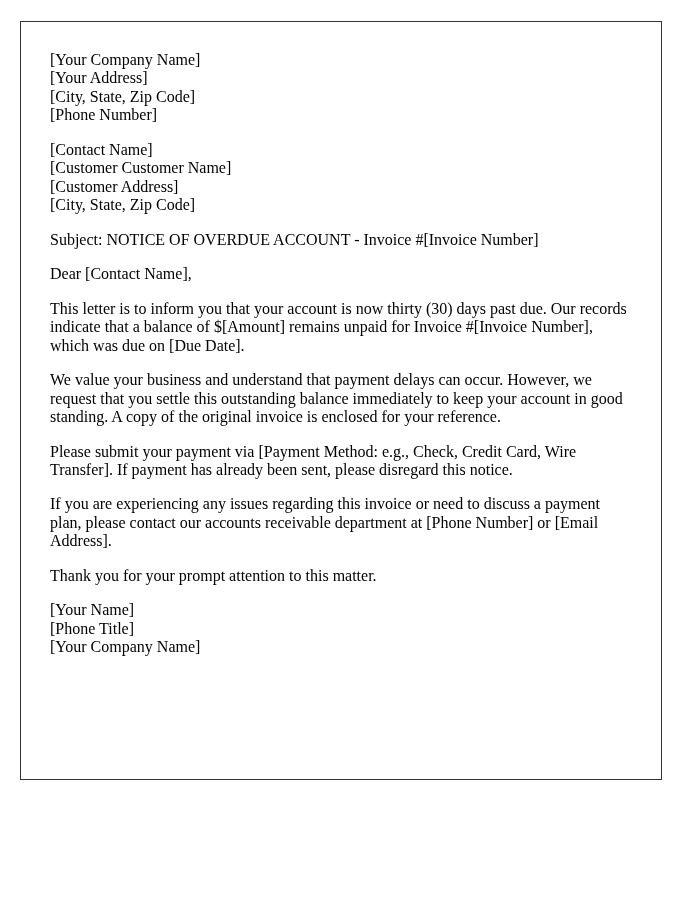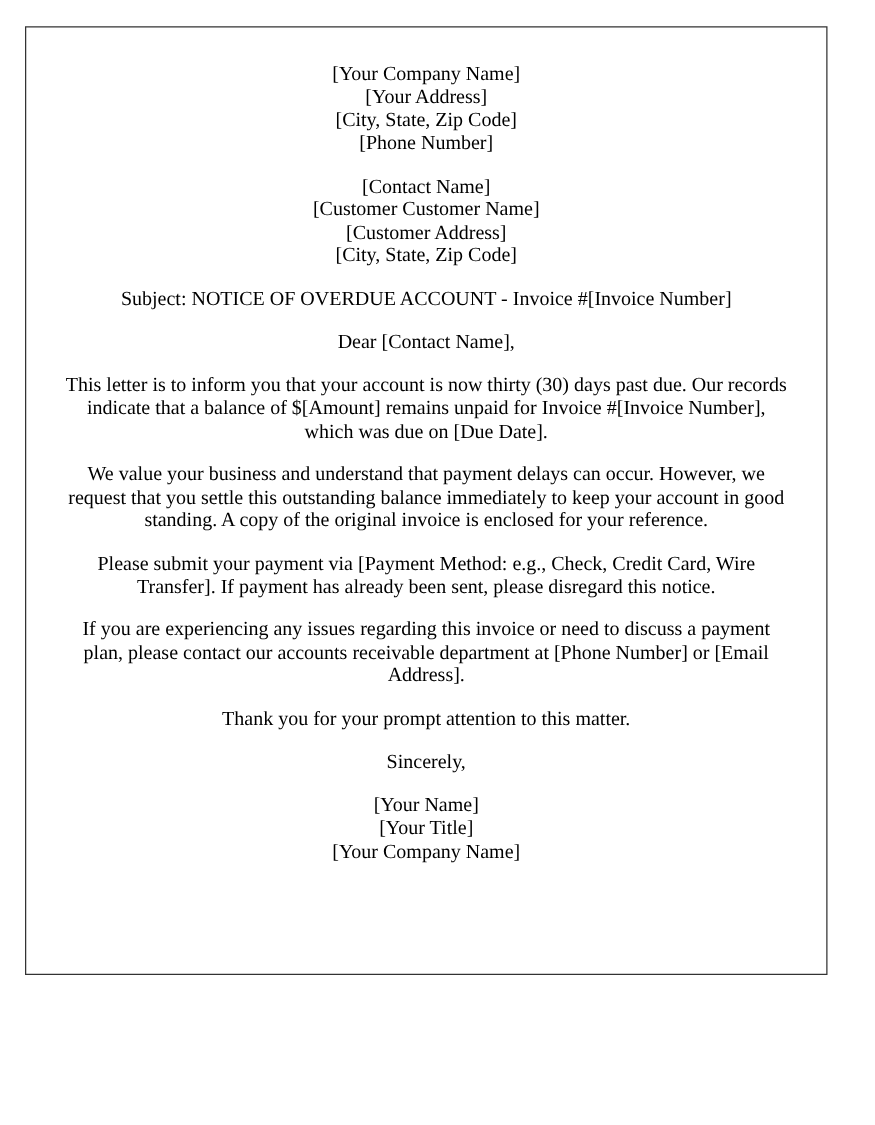--- a/index.html
+++ b/index.html
@@ -10,21 +10,20 @@
     height: 900px;
     overflow: hidden;
   }
   .page {
     position: relative;
     width: 700px;
     height: 676px;
     background: #ffffff;
     font-family: "Liberation Serif", "DejaVu Serif", serif;
     color: #000000;
-    text-align: center;
   }
   .letter-frame {
     position: absolute;
     left: 20px;
     top: 21px;
     width: 642px;
     height: 759px;
     box-sizing: border-box;
     border: 1px solid #333333;
     background: #ffffff;
@@ -65,22 +64,21 @@
     <p class="subject-line">Subject: NOTICE OF OVERDUE ACCOUNT - Invoice #[Invoice Number]</p>
 
     <p>Dear [Contact Name],</p>
 
     <p>This letter is to inform you that your account is now thirty (30) days past due. Our records indicate that a balance of $[Amount] remains unpaid for Invoice #[Invoice Number], which was due on [Due Date].</p>
     <p>We value your business and understand that payment delays can occur. However, we request that you settle this outstanding balance immediately to keep your account in good standing. A copy of the original invoice is enclosed for your reference.</p>
     <p>Please submit your payment via [Payment Method: e.g., Check, Credit Card, Wire Transfer]. If payment has already been sent, please disregard this notice.</p>
     <p>If you are experiencing any issues regarding this invoice or need to discuss a payment plan, please contact our accounts receivable department at [Phone Number] or [Email Address].</p>
     <p>Thank you for your prompt attention to this matter.</p>
 
-    <p>Sincerely,</p>
 
     <p>
       <span>[Your Name]</span><br>
-      <span>[Your Title]</span><br>
+      <span>[Phone Title]</span><br>
       <span>[Your Company Name]</span>
     </p>
 
   </div>
 </div>
 
 </body></html>

